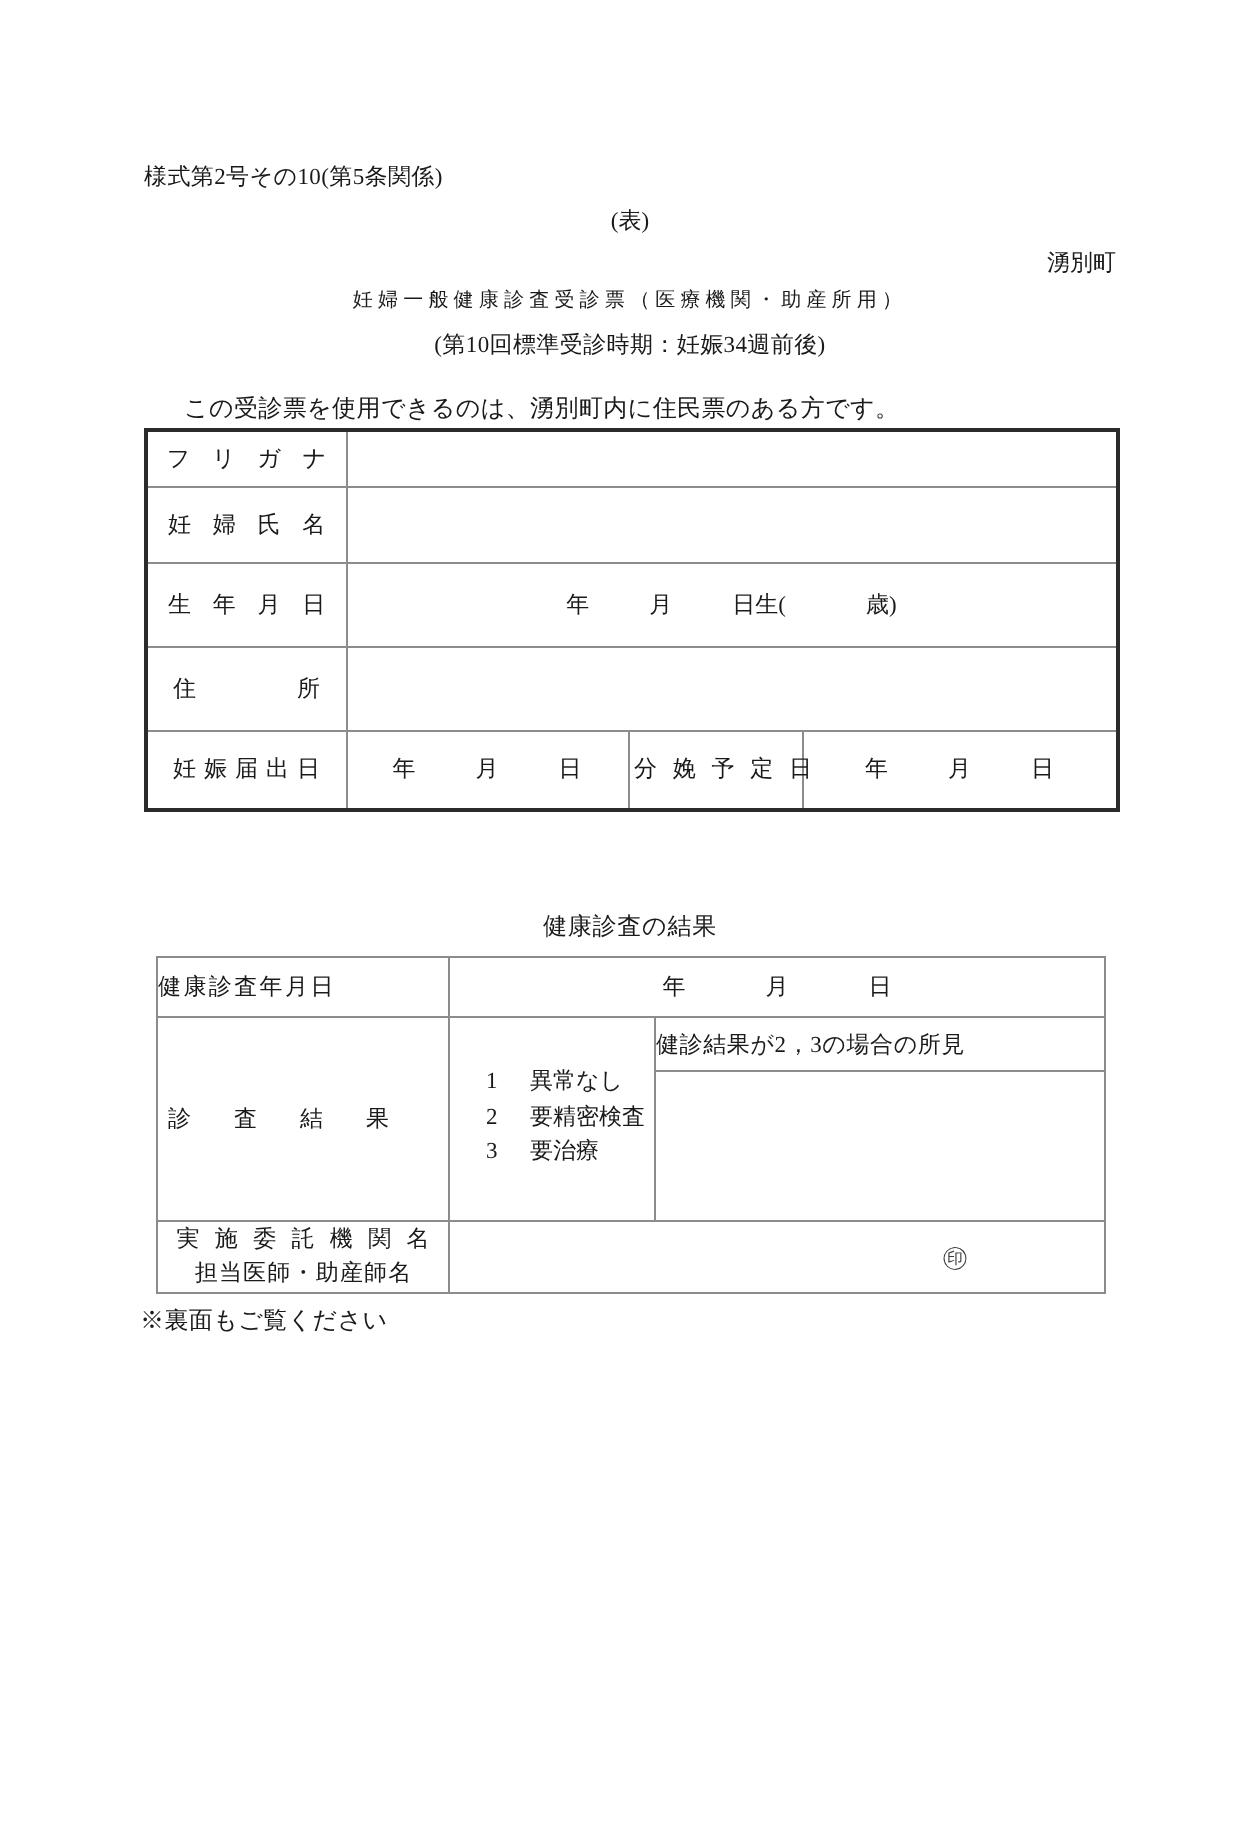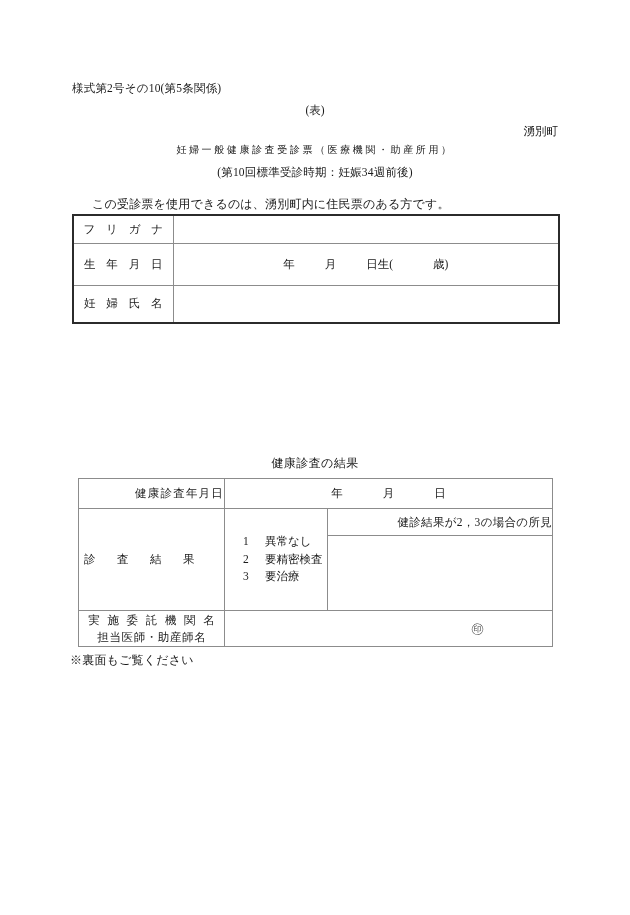--- a/index.html
+++ b/index.html
@@ -115,21 +115,21 @@
   .date-line .gap-wide { display: inline-block; width: 40px; }
 
   
   #result-table {
     left: 78px;
     top: 478px;
     width: 474px;
     border: 1px solid #7d7d7d;
   }
   #result-table td.label {
-    text-align: right;
+    text-align: left;
     letter-spacing: 1.2px;
     white-space: nowrap;
   }
   #result-table td.label-spaced {
     text-align: left;
     letter-spacing: 5px;
     text-indent: 5px;
     white-space: nowrap;
   }
   #result-table td.center {
@@ -161,21 +161,21 @@
   }
   .option-list .opt {
     white-space: nowrap;
   }
   .option-list .num {
     display: inline-block;
     width: 22px;
   }
 
   .findings-header {
-    text-align: right;
+    text-align: left;
     letter-spacing: 0.3px;
     white-space: nowrap;
   }
 
   .seal-row {
     position: relative;
     height: 100%;
   }
   .seal-mark {
     position: absolute;
@@ -212,31 +212,49 @@
       <col style="width:100px">
       <col style="width:141px">
       <col style="width:87px">
       <col style="width:158px">
     </colgroup>
     <tbody>
       <tr style="height:28px">
         <td class="label">フ リ ガ ナ</td>
         <td class="value" colspan="3"></td>
       </tr>
+      <tr style="height:38px">
+        <td class="label">妊 婦 氏 名</td>
+        <td class="value" colspan="3"></td>
+      </tr>
       <tr style="height:42px">
         <td class="label">生 年 月 日</td>
         <td class="value" colspan="3">
           <span class="date-line">
             <span>年</span><span class="gap"></span><span>月</span><span class="gap"></span><span>日生(</span><span class="gap-wide"></span><span>歳)</span>
           </span>
         </td>
       </tr>
-      <tr style="height:38px">
-        <td class="label">妊 婦 氏 名</td>
+      <tr style="height:42px">
+        <td class="label">住　　　所</td>
         <td class="value" colspan="3"></td>
+      </tr>
+      <tr style="height:40px">
+        <td class="label">妊娠届出日</td>
+        <td class="value">
+          <span class="date-line">
+            <span>年</span><span class="gap"></span><span>月</span><span class="gap"></span><span>日</span>
+          </span>
+        </td>
+        <td class="value" style="letter-spacing:2.5px;text-indent:2.5px;white-space:nowrap">分 娩 予 定 日</td>
+        <td class="value">
+          <span class="date-line">
+            <span>年</span><span class="gap"></span><span>月</span><span class="gap"></span><span>日</span>
+          </span>
+        </td>
       </tr>
     </tbody>
   </table>
 
   <div class="section-heading">健康診査の結果</div>
 
   <table class="form-table" id="result-table">
     <colgroup>
       <col style="width:146px">
       <col style="width:103px">

